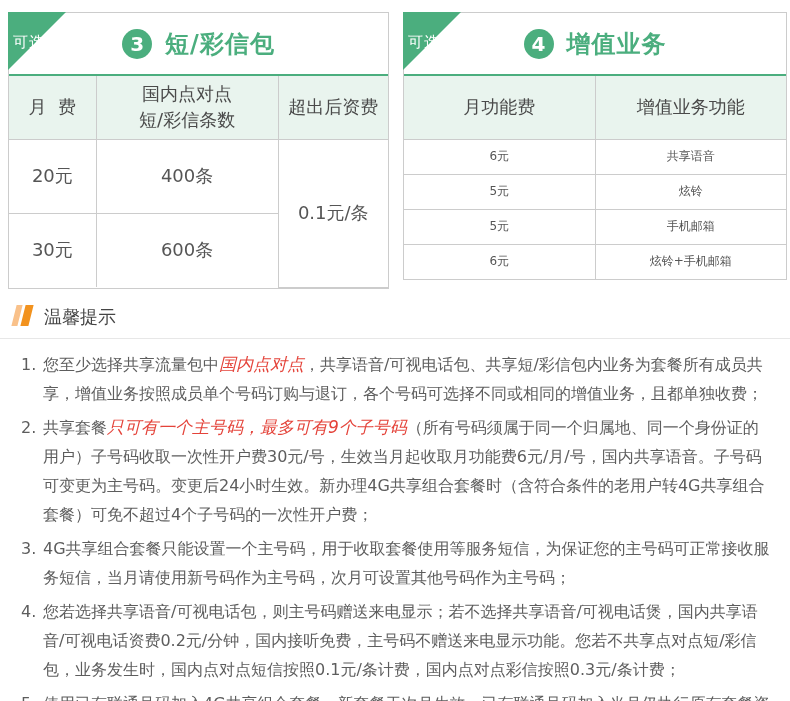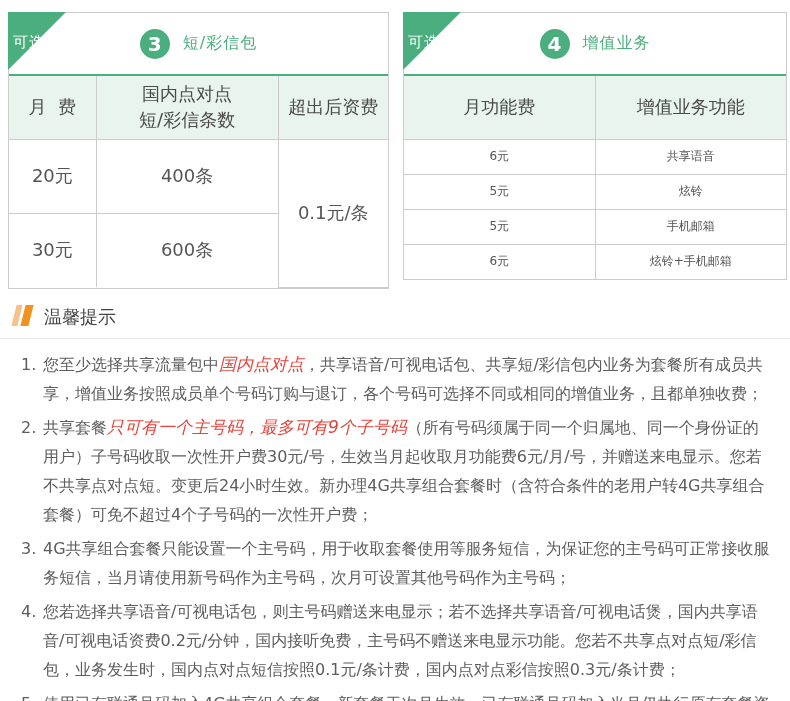--- a/index.html
+++ b/index.html
@@ -14,21 +14,21 @@
   .pkg-card{position:relative;border:1px solid var(--border);background:#fff;}
   .pkg-card.left{width:381px;}
   .pkg-card.right{width:384px;align-self:flex-start;}
   .ribbon-tri{position:absolute;top:-1px;left:-1px;width:0;height:0;
     border-top:58px solid var(--green);border-right:58px solid transparent;}
   .ribbon-label{position:absolute;top:20px;left:4px;color:#fff;font-size:15px;letter-spacing:1px;}
   .pkg-title-row{height:63px;display:flex;align-items:center;justify-content:center;gap:13px;
     border-bottom:2px solid var(--green);}
   .num-circle{width:30px;height:30px;border-radius:50%;background:var(--green);color:#fff;
     font-size:20px;font-weight:bold;display:flex;align-items:center;justify-content:center;}
-  .pkg-name{color:var(--green);font-size:16px;font-weight:normal;letter-spacing:1px;}
+  .pkg-name{color:var(--green);font-size:24px;font-weight:bold;letter-spacing:1px;}
   table{width:100%;border-collapse:collapse;table-layout:fixed;}
   th,td{border:1px solid var(--border);text-align:center;vertical-align:middle;}
   th{background:var(--green-bg);color:var(--head-text);font-size:18px;font-weight:normal;
     height:63px;white-space:pre-wrap;line-height:1.45;}
   td{color:var(--cell-text);font-size:18px;}
   th:first-child,td:first-child{border-left:none;}
   th:last-child,td:last-child{border-right:none;}
   thead th{border-top:none;}
   tbody tr:last-child td{border-bottom:none;}
   .pkg-card.left td{height:74px;}
@@ -135,21 +135,21 @@
 </div>
 <div class="tips-rule"></div>
 
 <ol class="notes" id="notes-list">
     <li class="note">
       <span class="note-num">1.</span>
       <span class="note-body"><span>您至少选择共享流量包中</span><span class="em-red">国内点对点</span><span>，共享语音/可视电话包、共享短/彩信包内业务为套餐所有成员共享，增值业务按照成员单个号码订购与退订，各个号码可选择不同或相同的增值业务，且都单独收费；</span></span>
     </li>
     <li class="note">
       <span class="note-num">2.</span>
-      <span class="note-body"><span>共享套餐</span><span class="em-red">只可有一个主号码，最多可有9个子号码</span><span>（所有号码须属于同一个归属地、同一个身份证的用户）子号码收取一次性开户费30元/号，生效当月起收取月功能费6元/月/号，并赠送来电显示。您若不共享点对点短。变更后24小时生效。新办理4G共享组合套餐时（含符合条件的老用户转4G共享组合套餐）可免不超过4个子号码的一次性开户费；</span></span>
+      <span class="note-body"><span>共享套餐</span><span class="em-red">只可有一个主号码，最多可有9个子号码</span><span>（所有号码须属于同一个归属地、同一个身份证的用户）子号码收取一次性开户费30元/号，生效当月起收取月功能费6元/月/号，国内共享语音。子号码可变更为主号码。变更后24小时生效。新办理4G共享组合套餐时（含符合条件的老用户转4G共享组合套餐）可免不超过4个子号码的一次性开户费；</span></span>
     </li>
     <li class="note">
       <span class="note-num">3.</span>
       <span class="note-body"><span>4G共享组合套餐只能设置一个主号码，用于收取套餐使用等服务短信，为保证您的主号码可正常接收服务短信，当月请使用新号码作为主号码，次月可设置其他号码作为主号码；</span></span>
     </li>
     <li class="note">
       <span class="note-num">4.</span>
       <span class="note-body"><span>您若选择共享语音/可视电话包，则主号码赠送来电显示；若不选择共享语音/可视电话煲，国内共享语音/可视电话资费0.2元/分钟，国内接听免费，主号码不赠送来电显示功能。您若不共享点对点短/彩信包，业务发生时，国内点对点短信按照0.1元/条计费，国内点对点彩信按照0.3元/条计费；</span></span>
     </li>
     <li class="note">

